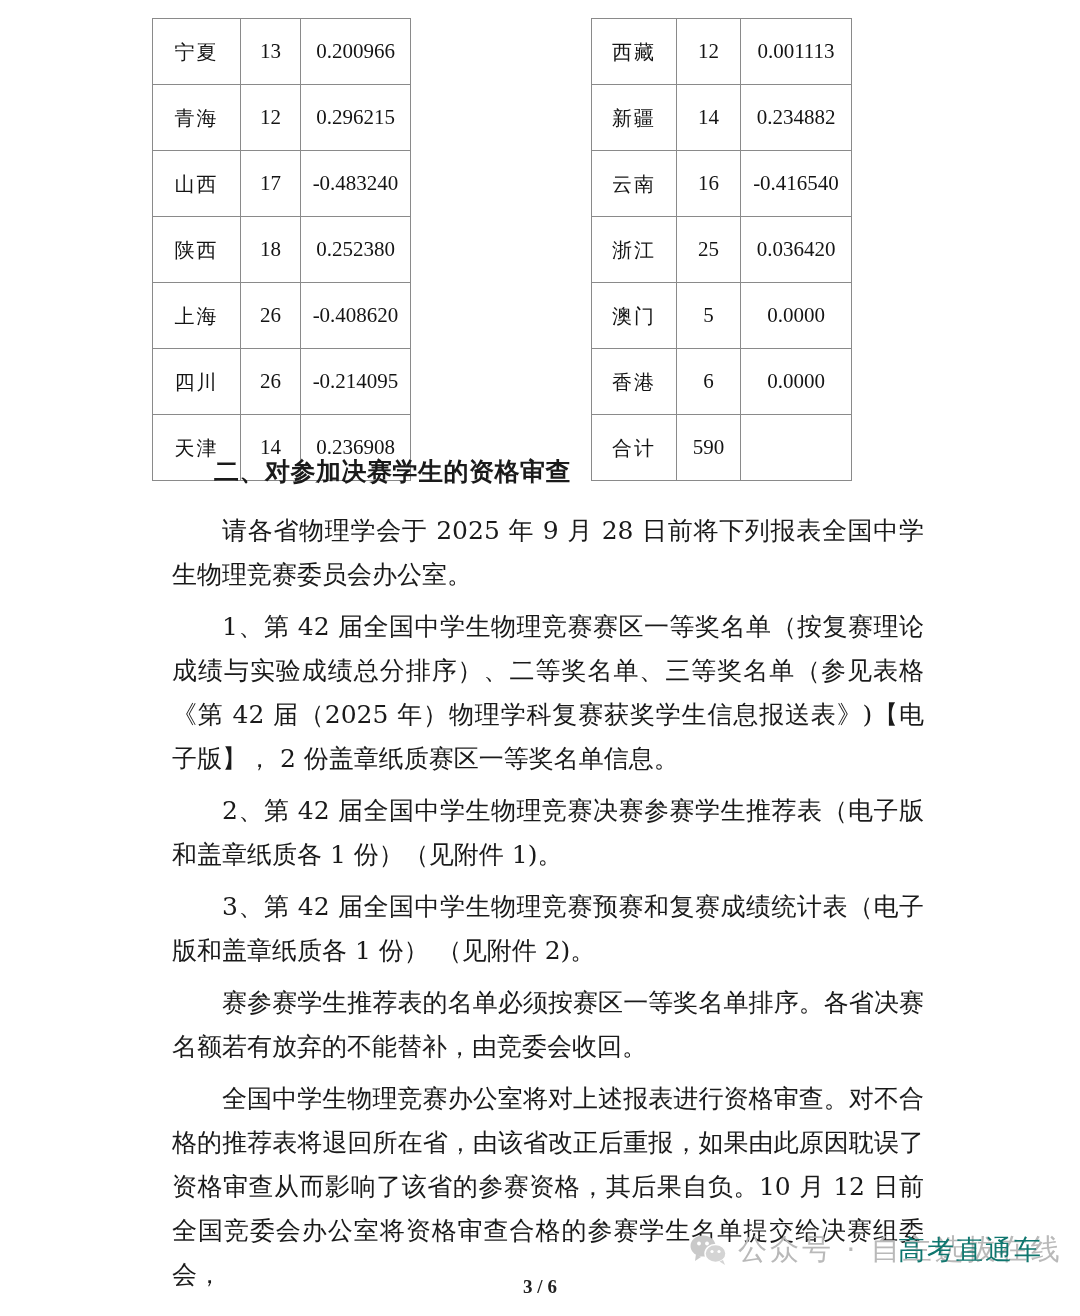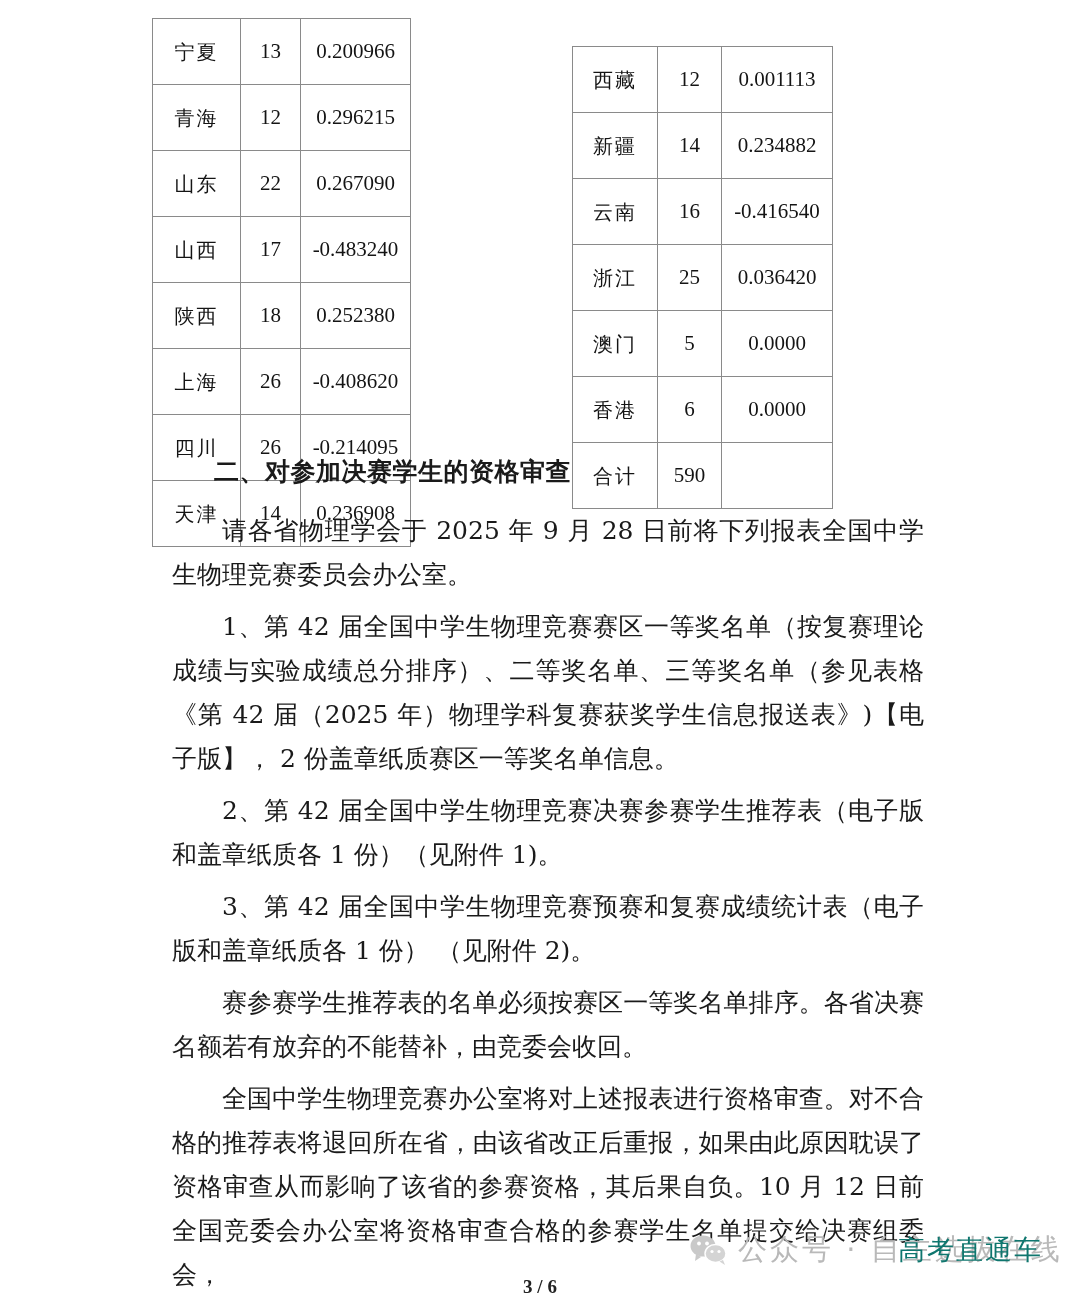--- a/index.html
+++ b/index.html
@@ -40,21 +40,21 @@
   .tbl td.name {
     letter-spacing: 2px;
   }
 
   #table-left { left: 152px; top: 18px; width: 258px; }
   #table-left col.c-name { width: 88px; }
   #table-left col.c-num  { width: 60px; }
   #table-left col.c-val  { width: 110px; }
   #table-left td { height: 49px; }
 
-  #table-right { left: 572px; top: 18px; width: 260px; margin-top: 28px; }
+  #table-right { left: 591px; top: 18px; width: 260px; }
   #table-right col.c-name { width: 85px; }
   #table-right col.c-num  { width: 64px; }
   #table-right col.c-val  { width: 111px; }
   #table-right td { height: 49px; }
 
   
   #doc-body {
     position: absolute;
     left: 164px;
     top: 455px;
@@ -139,25 +139,20 @@
   <tbody>
       <tr>
         <td class="name">宁夏</td>
         <td class="num">13</td>
         <td class="val">0.200966</td>
       </tr>
       <tr>
         <td class="name">青海</td>
         <td class="num">12</td>
         <td class="val">0.296215</td>
-      </tr>
-      <tr>
-        <td class="name">山东</td>
-        <td class="num">22</td>
-        <td class="val">0.267090</td>
       </tr>
       <tr>
         <td class="name">山西</td>
         <td class="num">17</td>
         <td class="val">-0.483240</td>
       </tr>
       <tr>
         <td class="name">陕西</td>
         <td class="num">18</td>
         <td class="val">0.252380</td>

